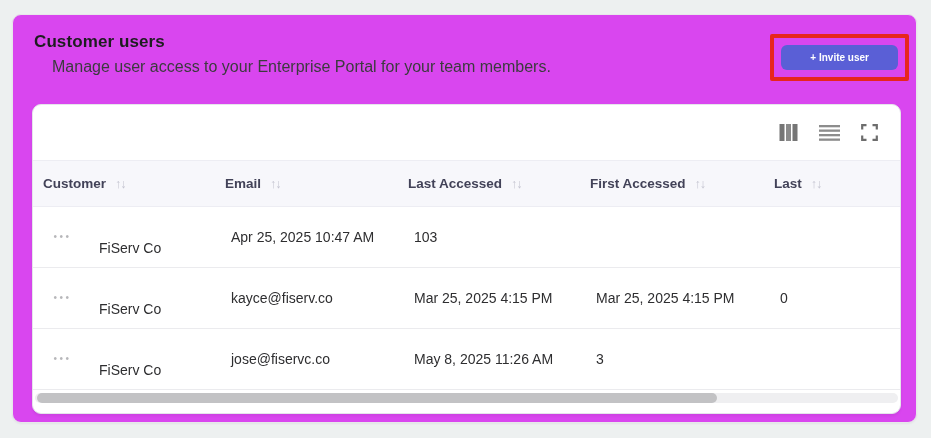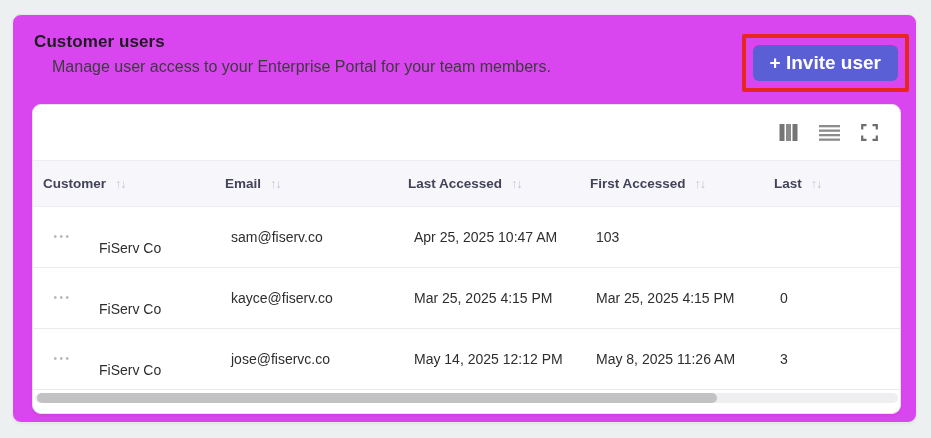--- a/index.html
+++ b/index.html
@@ -31,23 +31,23 @@
 
   
   .red-box {
     position:absolute; top:19px; right:7px;
     border:4px solid #e7261d; border-radius:2px;
     padding:7px;
   }
   .invite-btn {
     display:block;
     background:#5a5fd6; color:#ffffff;
-    font-family:inherit; font-size:19px; font-weight:700;
+    font-family:inherit; font-size:10px; font-weight:700;
     border:none; border-radius:6px;
-    padding:7px 17px; cursor:pointer;
+    padding:7px 29px; cursor:pointer;
   }
 
   
   .table-card {
     position:absolute; left:19px; top:89px;
     width:869px; height:310px;
     background:#ffffff;
     border:1px solid #e5e5eb;
     border-radius:9px;
     box-shadow:0 2px 3px rgba(0,0,0,.06);
@@ -176,21 +176,20 @@
         <span>Last</span>
         <span class="sort">↑↓</span>
       </div>
     </div>
 
     <div class="trow">
       <div class="cell cell-menu">
         <span class="dots">•••</span>
       </div>
       <div class="cell cell-name">FiServ Co</div>
-      <div class="cell">sam@fiserv.co</div>
       <div class="cell">Apr 25, 2025 10:47 AM</div>
       <div class="cell">103</div>
     </div>
 
     <div class="trow">
       <div class="cell cell-menu">
         <span class="dots">•••</span>
       </div>
       <div class="cell cell-name">FiServ Co</div>
       <div class="cell">kayce@fiserv.co</div>
@@ -198,21 +197,20 @@
       <div class="cell">Mar 25, 2025 4:15 PM</div>
       <div class="cell">0</div>
     </div>
 
     <div class="trow">
       <div class="cell cell-menu">
         <span class="dots">•••</span>
       </div>
       <div class="cell cell-name">FiServ Co</div>
       <div class="cell">jose@fiservc.co</div>
-      <div class="cell">May 14, 2025 12:12 PM</div>
       <div class="cell">May 8, 2025 11:26 AM</div>
       <div class="cell">3</div>
     </div>
 
     <div class="scroll-area">
       <div class="scroll-track"></div>
       <div class="scroll-thumb"></div>
     </div>
 
   </div>

